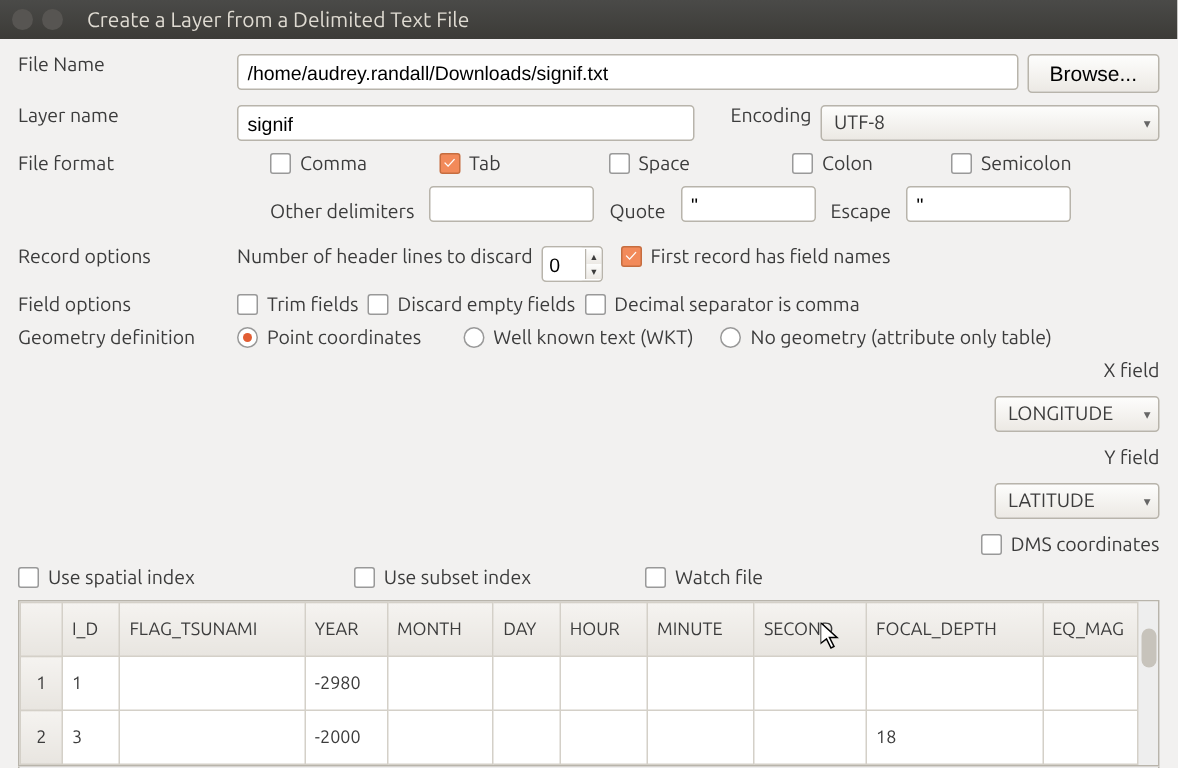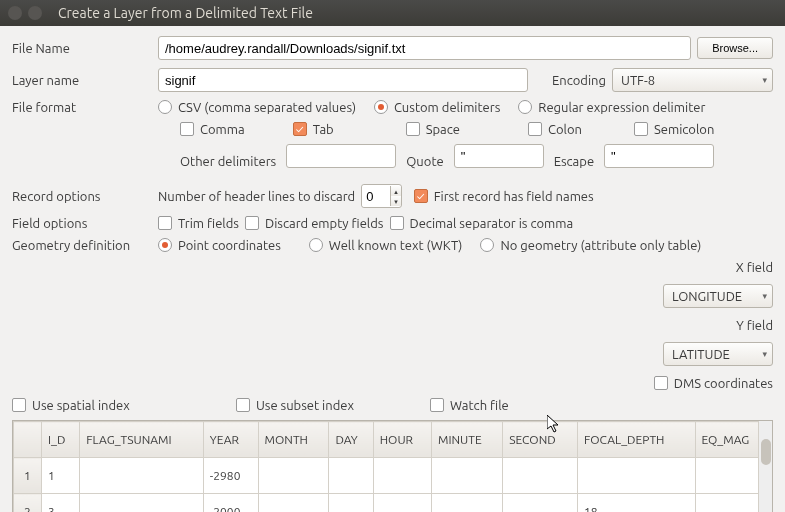--- a/index.html
+++ b/index.html
@@ -24,36 +24,36 @@
 }
 .win-btn {
   width: 14px; height: 14px; border-radius: 50%;
   background: #555; margin-right: 6px;
   display: inline-block;
 }
 .win-btn.close { background: #575552; }
 .win-btn.min { background: #575552; }
 .titlebar .title { margin-left: 10px; }
 .content { padding: 10px 12px; }
-.row { display: flex; align-items: center; margin-bottom: 8px; gap: 6px; }
+.row { display: flex; align-items: flex-start; margin-bottom: 8px; gap: 6px; }
 .label { width: 140px; flex-shrink: 0; }
 input[type="text"] {
   border: 1px solid #b8b4ab;
   border-radius: 3px;
   background: #fff;
   padding: 3px 6px;
   font-size: 13px;
   height: 24px;
 }
 .btn {
   border: 1px solid #b8b4ab;
   border-radius: 3px;
   background: linear-gradient(#fdfdfc, #ece9e4);
   padding: 4px 14px;
-  font-size: 11px;
+  font-size: 14px;
   cursor: pointer;
 }
 .btn.primary {
   background: linear-gradient(#f9bfa0, #f28a5a);
   border-color: #c66d3f;
 }
 .radio-group { display: flex; align-items: center; gap: 18px; flex-wrap: wrap; }
 .radio, .check { display: flex; align-items: center; gap: 6px; }
 .radio-dot {
   width: 14px; height: 14px; border-radius: 50%;
@@ -122,44 +122,30 @@
 
 <div class="content">
   <div class="row">
     <span class="label">File Name</span>
     <input type="text" style="flex: 1 1 0%;" value="/home/audrey.randall/Downloads/signif.txt">
     <button class="btn">Browse...</button>
   </div>
 
   <div class="row">
     <span class="label">Layer name</span>
-    <input type="text" style="width: 370px;" value="signif">
+    <input type="text" style="width: 305px;" value="signif">
     <span style="margin-left:18px">Encoding</span>
     <div class="select" style="flex:1">
       <span>UTF-8</span>
     </div>
   </div>
 
   <div class="row" style="align-items:flex-start">
     <span class="label">File format</span>
     <div style="flex:1">
-      <div class="radio-group" style="margin-bottom:8px">
-        <div class="radio">
-            <span class="radio-dot"></span>
-            <span>CSV (comma separated values)</span>
-          </div>
-        <div class="radio">
-            <span class="radio-dot on"></span>
-            <span>Custom delimiters</span>
-          </div>
-        <div class="radio">
-            <span class="radio-dot"></span>
-            <span>Regular expression delimiter</span>
-          </div>
-      </div>
       <div class="subrow" style="margin-left:22px">
         <div class="check">
             <span class="checkbox"></span>
             <span>Comma</span>
           </div>
         <div class="check" style="margin-left:38px">
             <span class="checkbox on"></span>
             <span>Tab</span>
           </div>
         <div class="check" style="margin-left:62px">

